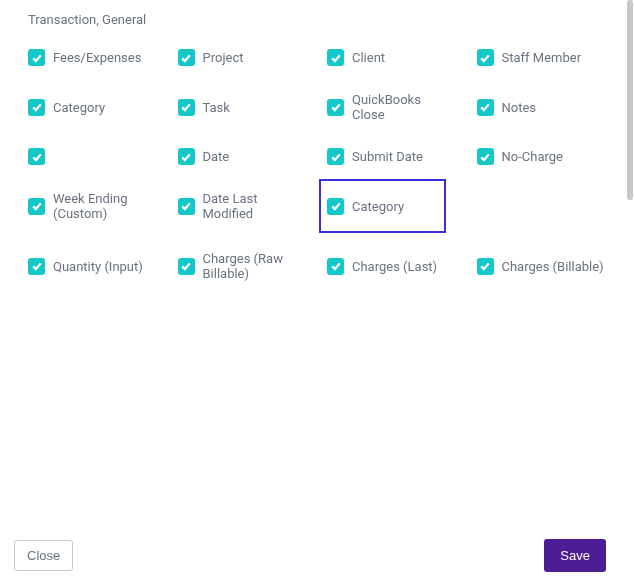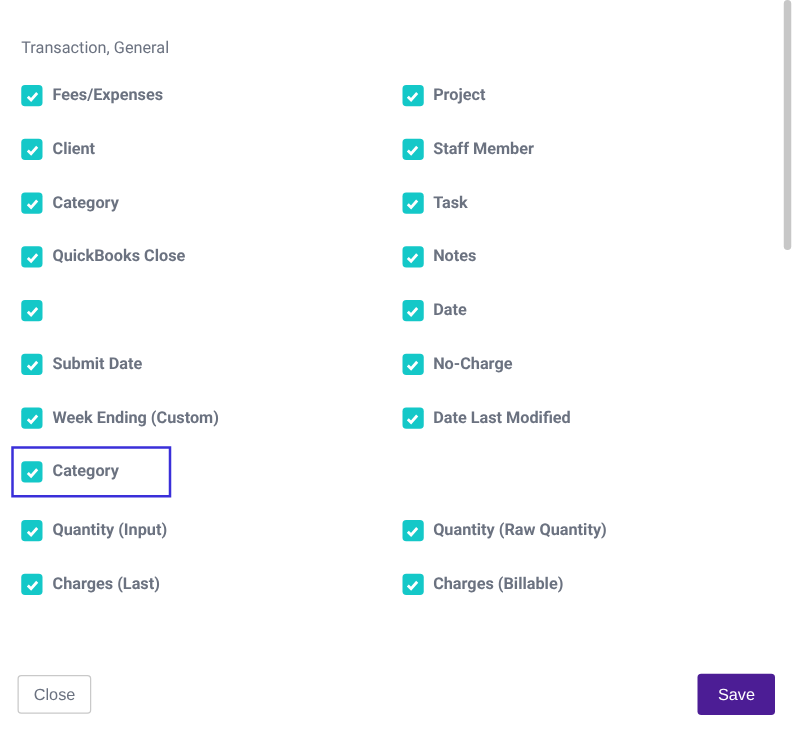--- a/index.html
+++ b/index.html
@@ -11,38 +11,36 @@
       font-family: -apple-system, BlinkMacSystemFont, "Segoe UI", Roboto, Arial, sans-serif;
       font-size: 13px;
       color: #6b7280;
       background: #fff;
       width: 634px;
       height: 586px;
       position: relative;
       overflow: hidden;
     }
     .content {
-      padding: 12px 28px 0 17px;
+      padding: 12px 28px 0 28px;
       height: 540px;
       overflow-y: auto;
-      margin-top: 19px;
     }
     .section-title {
       color: #6b7280;
       font-size: 13px;
       margin-bottom: 22px;
       font-weight: 400;
     }
     .checkbox-grid {
       display: grid;
-      grid-template-columns: 1fr 1fr;
+      grid-template-columns: 1fr 1fr 1fr 1fr;
       column-gap: 20px;
       row-gap: 26px;
       margin-bottom: 30px;
-      font-weight: bold;
     }
     .checkbox-item {
       display: flex;
       align-items: center;
       gap: 8px;
       position: relative;
     }
     .checkbox {
       width: 17px;
       height: 17px;
@@ -68,21 +66,21 @@
     .highlighted {
       border: 2px solid #3a2fd9;
       padding: 10px 40px 10px 6px;
       margin: -12px -42px -12px -8px;
       width: fit-content;
     }
     .footer {
       position: absolute;
       bottom: 0;
       left: 0;
-      right: 0;
+      right: 14px;
       padding: 10px 14px 14px 14px;
       display: flex;
       justify-content: space-between;
       align-items: center;
       background: #fff;
     }
     .btn {
       font-size: 13px;
       padding: 8px 14px;
       border-radius: 3px;
@@ -256,21 +254,21 @@
           </svg>
         </div>
         <span class="checkbox-label">Quantity (Input)</span>
       </div>
       <div class="checkbox-item">
         <div class="checkbox">
           <svg viewBox="0 0 16 16">
             <polyline points="3,8.5 6.5,12 13,4.5"></polyline>
           </svg>
         </div>
-        <span class="checkbox-label">Quantity (Raw Quantity)</span>
+        <span class="checkbox-label">Charges (Raw Billable)</span>
       </div>
       <div class="checkbox-item">
         <div class="checkbox">
           <svg viewBox="0 0 16 16">
             <polyline points="3,8.5 6.5,12 13,4.5"></polyline>
           </svg>
         </div>
         <span class="checkbox-label">Charges (Last)</span>
       </div>
       <div class="checkbox-item">

